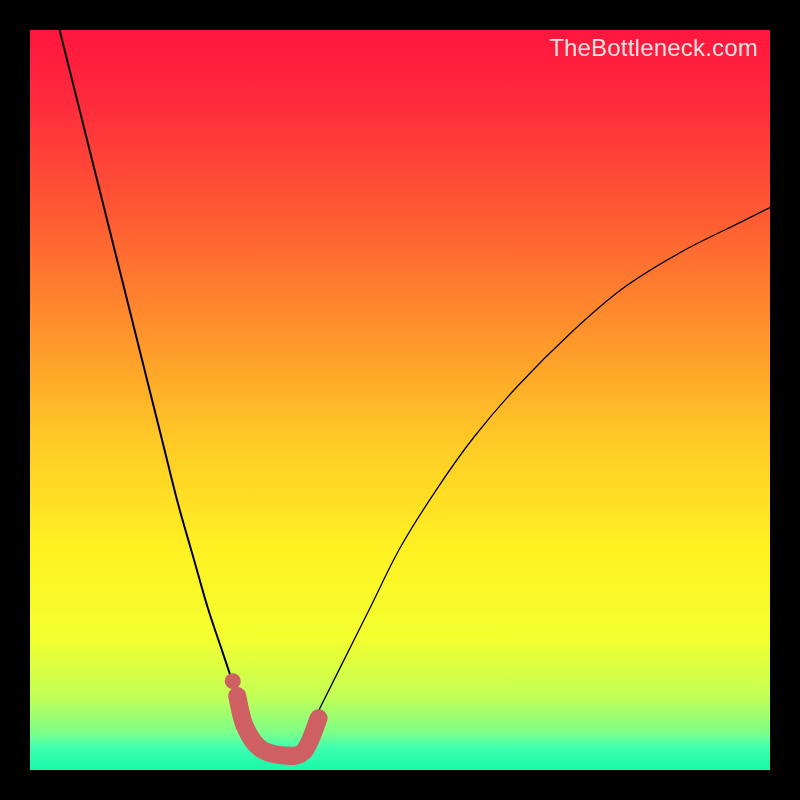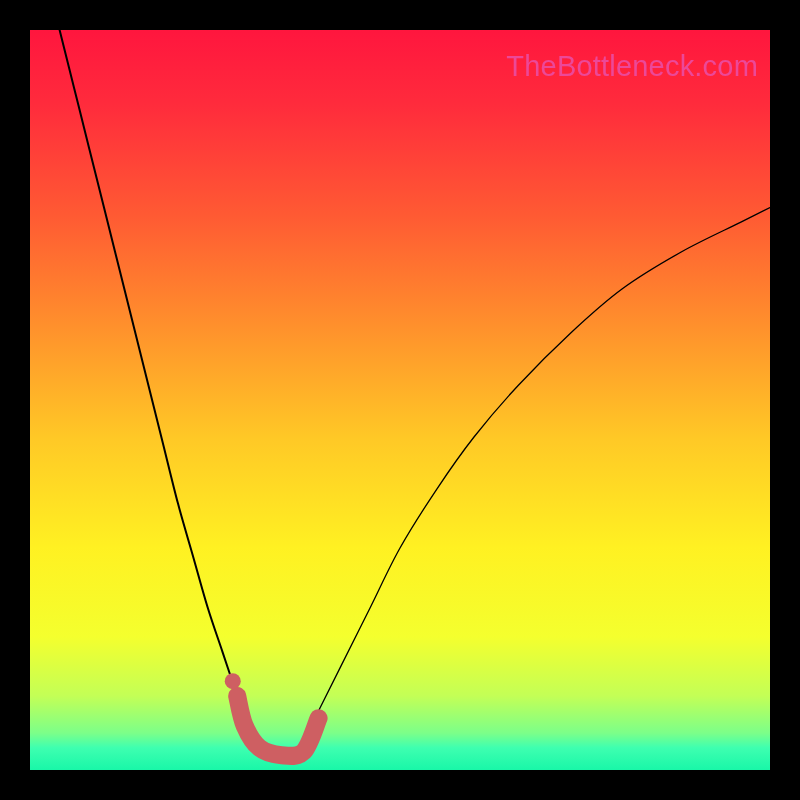--- a/index.html
+++ b/index.html
@@ -26,26 +26,25 @@
     overflow: hidden;
   }
   .gradient {
     position: absolute;
     left: 0; top: 0; right: 0; bottom: 0;
   }
   .watermark {
     position: absolute;
     top: 4px;
     right: 12px;
-    color: #ec4899;
-    font-size: 29px;
+    color: #e5e5e5;
+    font-size: 24px;
     font-weight: 500;
     letter-spacing: 0.2px;
     user-select: none;
-    margin-top: 16px;
   }
   svg {
     position: absolute;
     left: 0; top: 0;
     width: 740px;
     height: 740px;
     overflow: visible;
   }
   .curve {
     fill: none;

